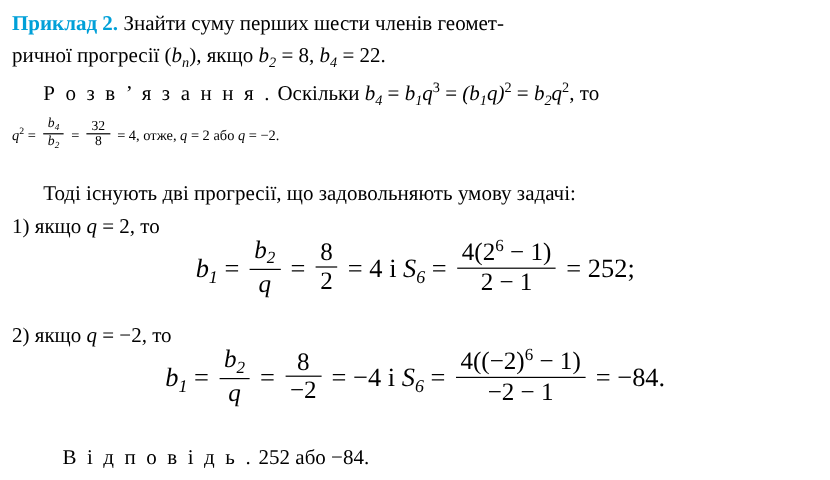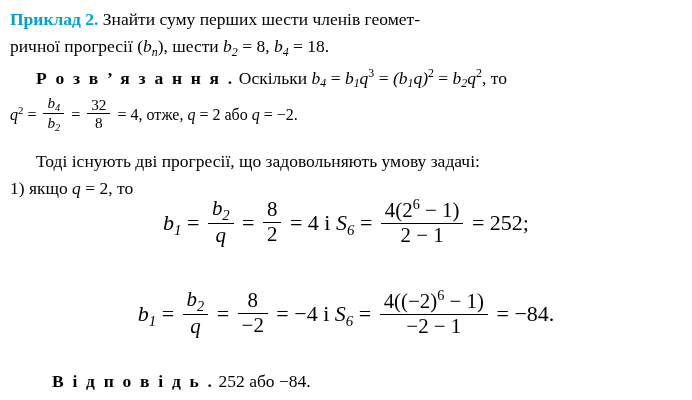--- a/index.html
+++ b/index.html
@@ -83,21 +83,21 @@
     top: 291px;
     width: 692px;
     text-align: center;
   }
   .label-example {
     color: #00a0d8;
     font-weight: bold;
   }
   .spaced {
     letter-spacing: 2.2px;
-    font-weight: bold;
+    font-weight: normal;
   }
   .it {
     font-style: italic;
     font-family: "Liberation Serif", serif;
   }
   .indent {
     display: inline-block;
     width: 26px;
   }
   .sub {
@@ -129,39 +129,39 @@
     padding: 0 4px;
     font-size: 0.95em;
   }
   .frac .den {
     display: block;
     border-top: 1.2px solid #000;
     padding: 0 4px;
     font-size: 0.95em;
   }
   .mathline {
-    font-size: 16px;
+    font-size: 12px;
     line-height: 27px;
     white-space: nowrap;
   }
   .eqline {
     font-size: 22px;
     display: inline-block;
     white-space: nowrap;
   }
 </style>
 </head>
 <body>
 
 <div class="page">
 
   <div class="para p-example">
     <span class="label-example">Приклад 2.</span>
     <span>Знайти суму перших шести членів геомет-</span><br>
-    <span>ричної прогресії (</span><span class="it">b</span><span class="subn">n</span><span>), шести </span><span class="it">b</span><span class="sub">2</span><span> = 8, </span><span class="it">b</span><span class="sub">4</span><span> = 18.</span>
+    <span>ричної прогресії (</span><span class="it">b</span><span class="subn">n</span><span>), якщо </span><span class="it">b</span><span class="sub">2</span><span> = 8, </span><span class="it">b</span><span class="sub">4</span><span> = 22.</span>
   </div>
 
   <div class="para p-solution">
     <span class="indent"></span><span class="spaced">Р о з в ’ я з а н н я .</span>
     <span>Оскільки</span>
     <span class="it">b</span><span class="sub">4</span><span> = </span><span class="it">b</span><span class="sub">1</span><span class="it">q</span><span class="sup">3</span><span> = </span><span class="it">(b</span><span class="sub">1</span><span class="it">q)</span><span class="sup">2</span><span> = </span><span class="it">b</span><span class="sub">2</span><span class="it">q</span><span class="sup">2</span><span>, то</span>
   </div>
 
   <div class="mathline p-q2line">
     <span class="it">q</span><span class="sup">2</span><span> = </span><span class="frac"><span class="num"><span class="it">b</span><span class="sub">4</span></span><span class="den"><span class="it">b</span><span class="sub">2</span></span></span><span> = </span><span class="frac"><span class="num">32</span><span class="den">8</span></span><span> = 4, отже, </span><span class="it">q</span><span> = 2 або </span><span class="it">q</span><span> = −2.</span>
@@ -174,20 +174,23 @@
   <div class="para p-case1">
     <span>1) якщо </span><span class="it">q</span><span> = 2, то</span>
   </div>
 
   <div class="eq-row1">
     <span class="eqline">
       <span class="it">b</span><span class="sub">1</span><span> = </span><span class="frac"><span class="num"><span class="it">b</span><span class="sub">2</span></span><span class="den it">q</span></span><span> = </span><span class="frac"><span class="num">8</span><span class="den">2</span></span><span> = 4  і  </span><span class="it">S</span><span class="sub">6</span><span> = </span><span class="frac"><span class="num"><span>4(2</span><span class="sup">6</span><span> − 1)</span></span><span class="den">2 − 1</span></span><span> = 252;</span>
     </span>
   </div>
 
+  <div class="para p-case2">
+    <span>2) якщо </span><span class="it">q</span><span> = −2, то</span>
+  </div>
 
   <div class="eq-row2">
     <span class="eqline">
       <span class="it">b</span><span class="sub">1</span><span> = </span><span class="frac"><span class="num"><span class="it">b</span><span class="sub">2</span></span><span class="den it">q</span></span><span> = </span><span class="frac"><span class="num">8</span><span class="den">−2</span></span><span> = −4  і  </span><span class="it">S</span><span class="sub">6</span><span> = </span><span class="frac"><span class="num"><span>4((−2)</span><span class="sup">6</span><span> − 1)</span></span><span class="den">−2 − 1</span></span><span> = −84.</span>
     </span>
   </div>
 
   <div class="para p-answer">
     <span class="spaced">В і д п о в і д ь .</span>
     <span>252 або −84.</span>

